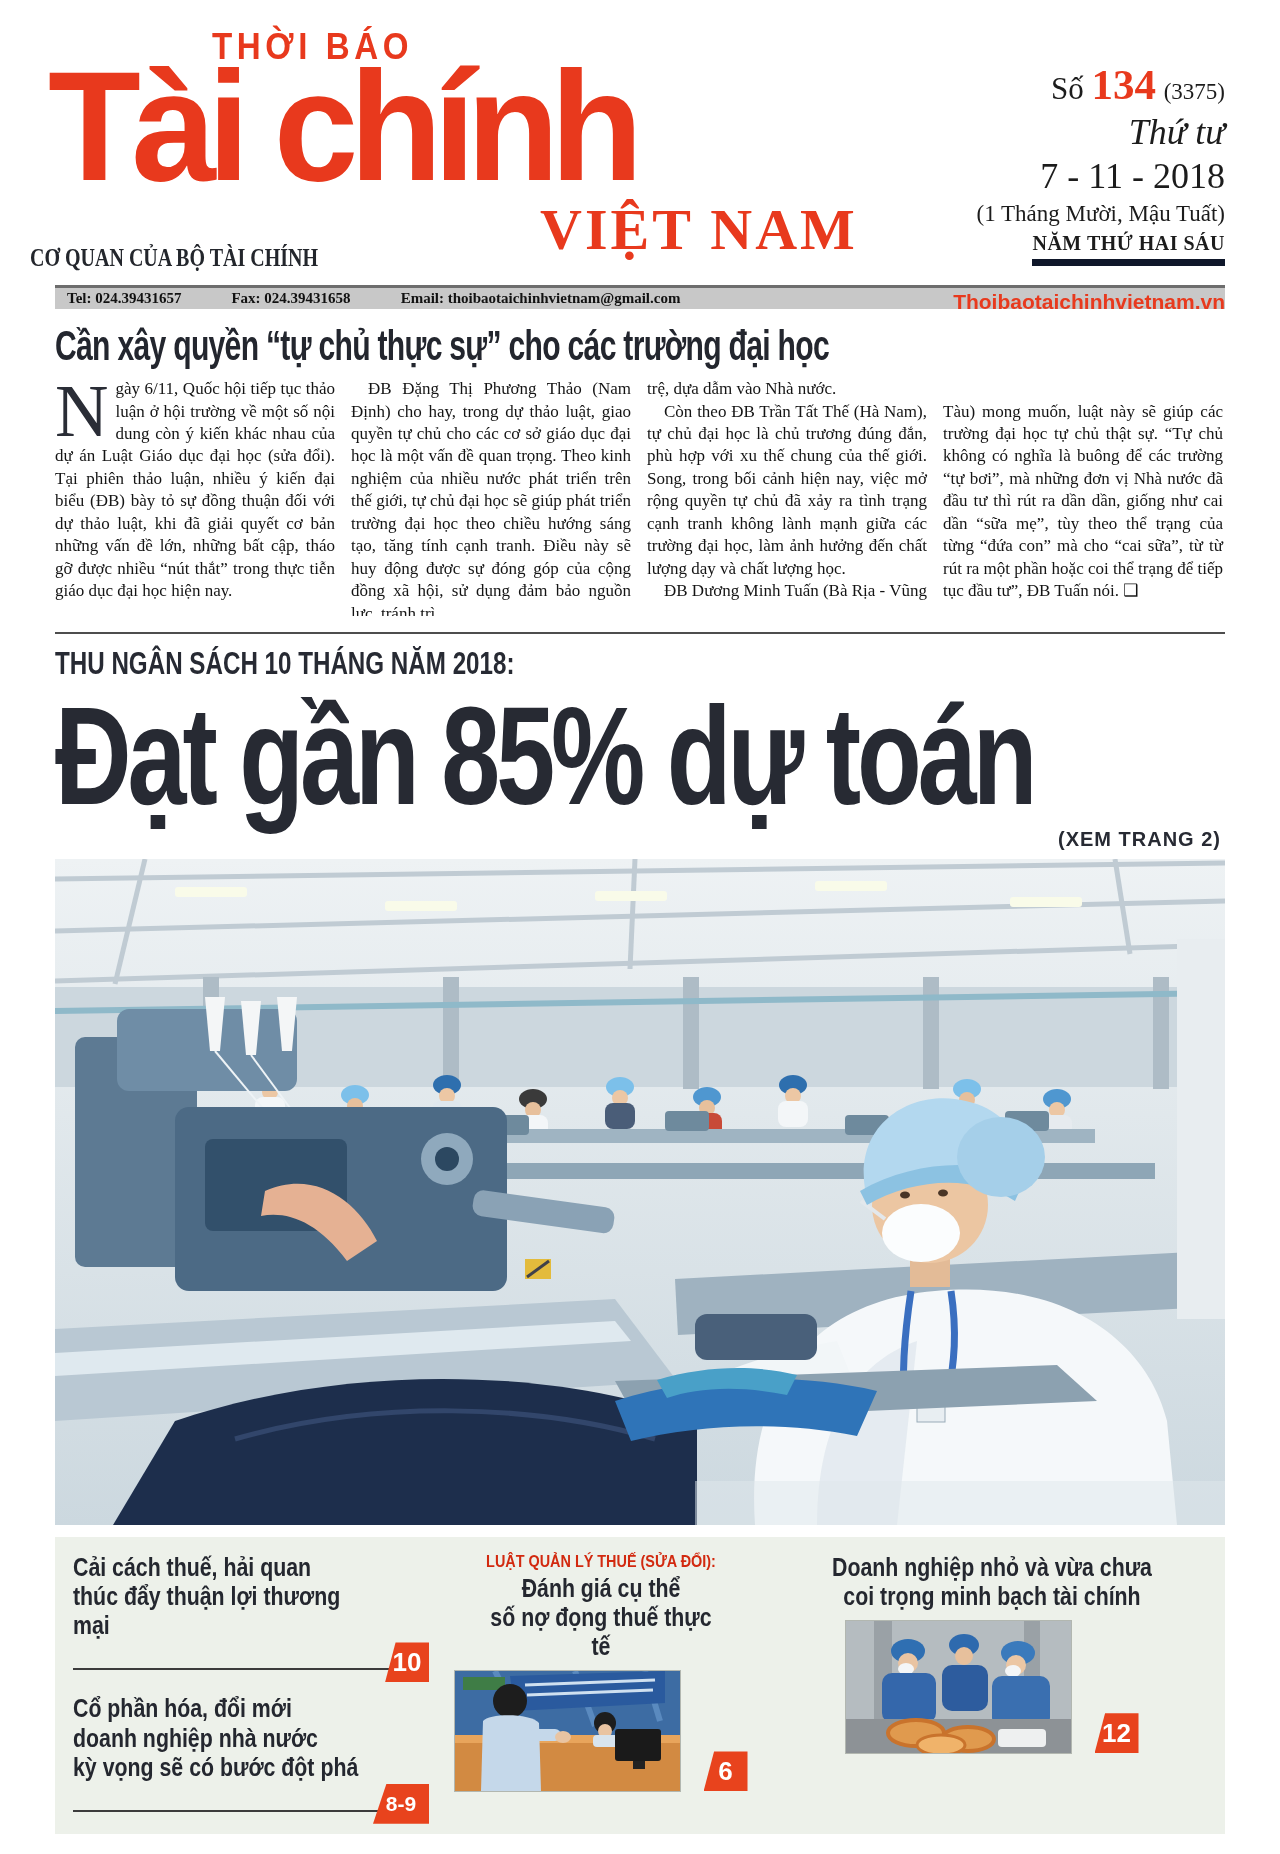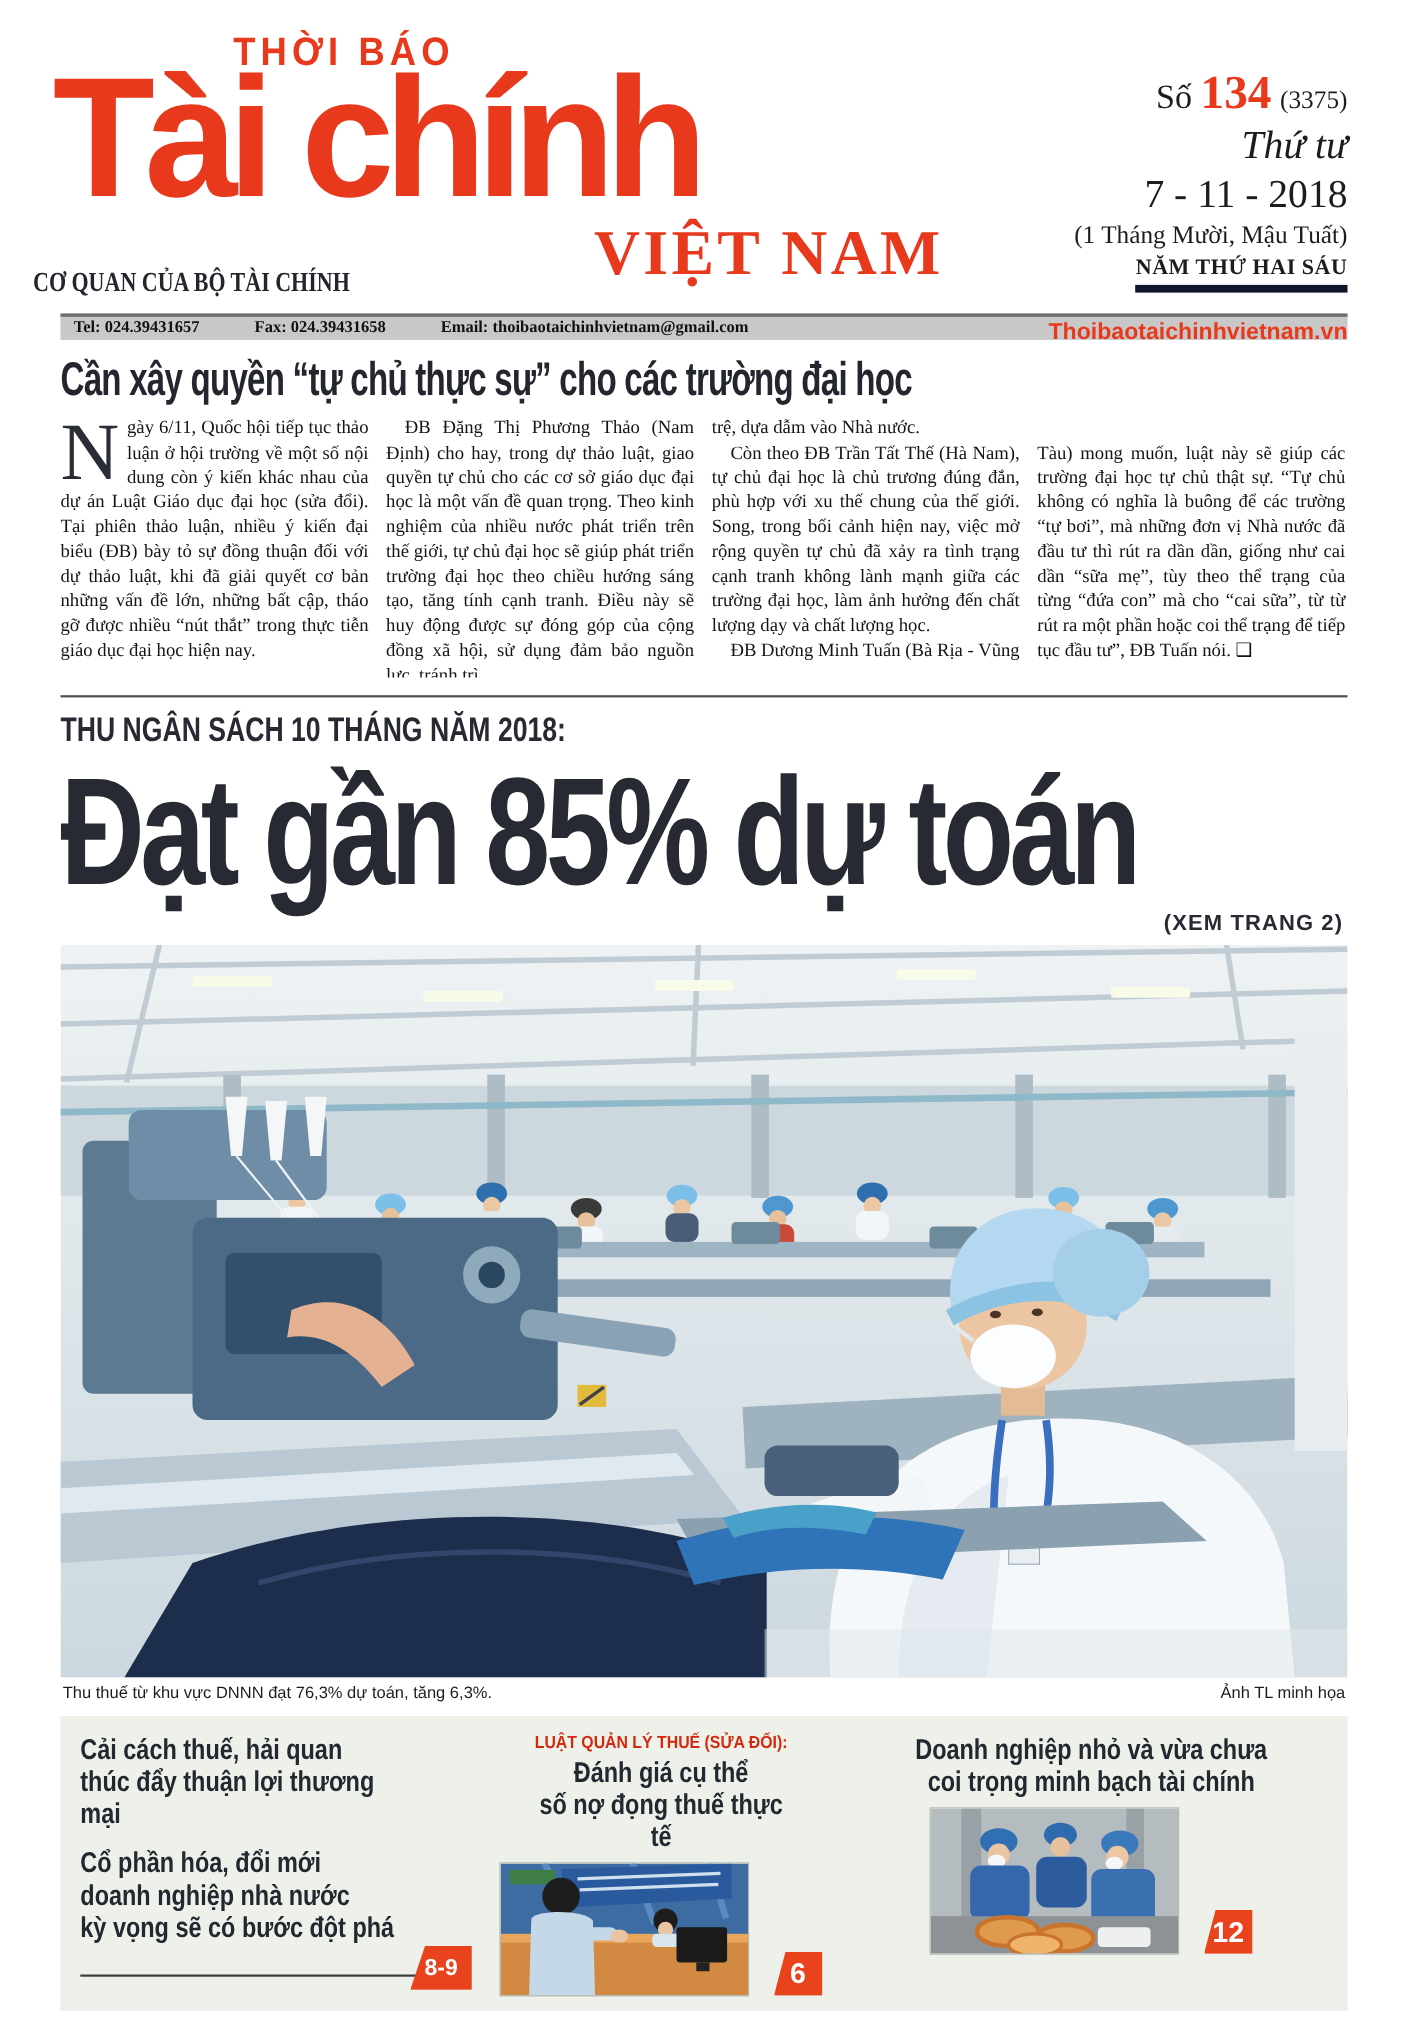--- a/index.html
+++ b/index.html
@@ -269,32 +269,32 @@
       <path d="M896,432 C902,472 900,502 892,542" stroke="#3a6fc0" stroke-width="7" fill="none"></path>
       <rect x="862" y="545" width="28" height="18" fill="#e8eef2" stroke="#9aabb8"></rect>
       <rect x="640" y="455" width="122" height="46" rx="12" fill="#49607a"></rect>
       <polygon points="560,522 1002,506 1042,542 582,562" fill="#8ca1b0"></polygon>
       <path d="M560,542 C640,516 742,513 822,532 L802,577 C722,561 642,566 576,582 Z" fill="#2f74b8"></path>
       <path d="M602,521 C652,506 702,506 742,516 L732,536 C682,526 642,529 612,539 Z" fill="#49a0c8"></path>
       <rect x="1122" y="80" width="48" height="380" fill="#e8edf0"></rect>
       <rect x="640" y="622" width="530" height="44" fill="#dfe7ec" opacity=".5"></rect>
     </svg>
 
-    <div class="caption-row">
-      <span>Thu thuế từ khu vực DNNN đạt 76,3% dự toán, tăng 6,3%.</span>
-      <span>Ảnh TL minh họa</span>
-    </div>
   </section>
 
   <section class="teasers">
 
     <div class="t-col-left">
       <div>
         <div class="t-headline t-left">Cải cách thuế, hải quan
 thúc đẩy thuận lợi thương mại</div>
+        <div class="t-foot">
+          <div class="line"></div>
+          <div class="badge">10</div>
+        </div>
       </div>
       <div class="gap18"></div>
       <div>
         <div class="t-headline t-left">Cổ phần hóa, đổi mới
 doanh nghiệp nhà nước
 kỳ vọng sẽ có bước đột phá</div>
         <div class="t-foot">
           <div class="line"></div>
           <div class="badge wide">8-9</div>
         </div>

